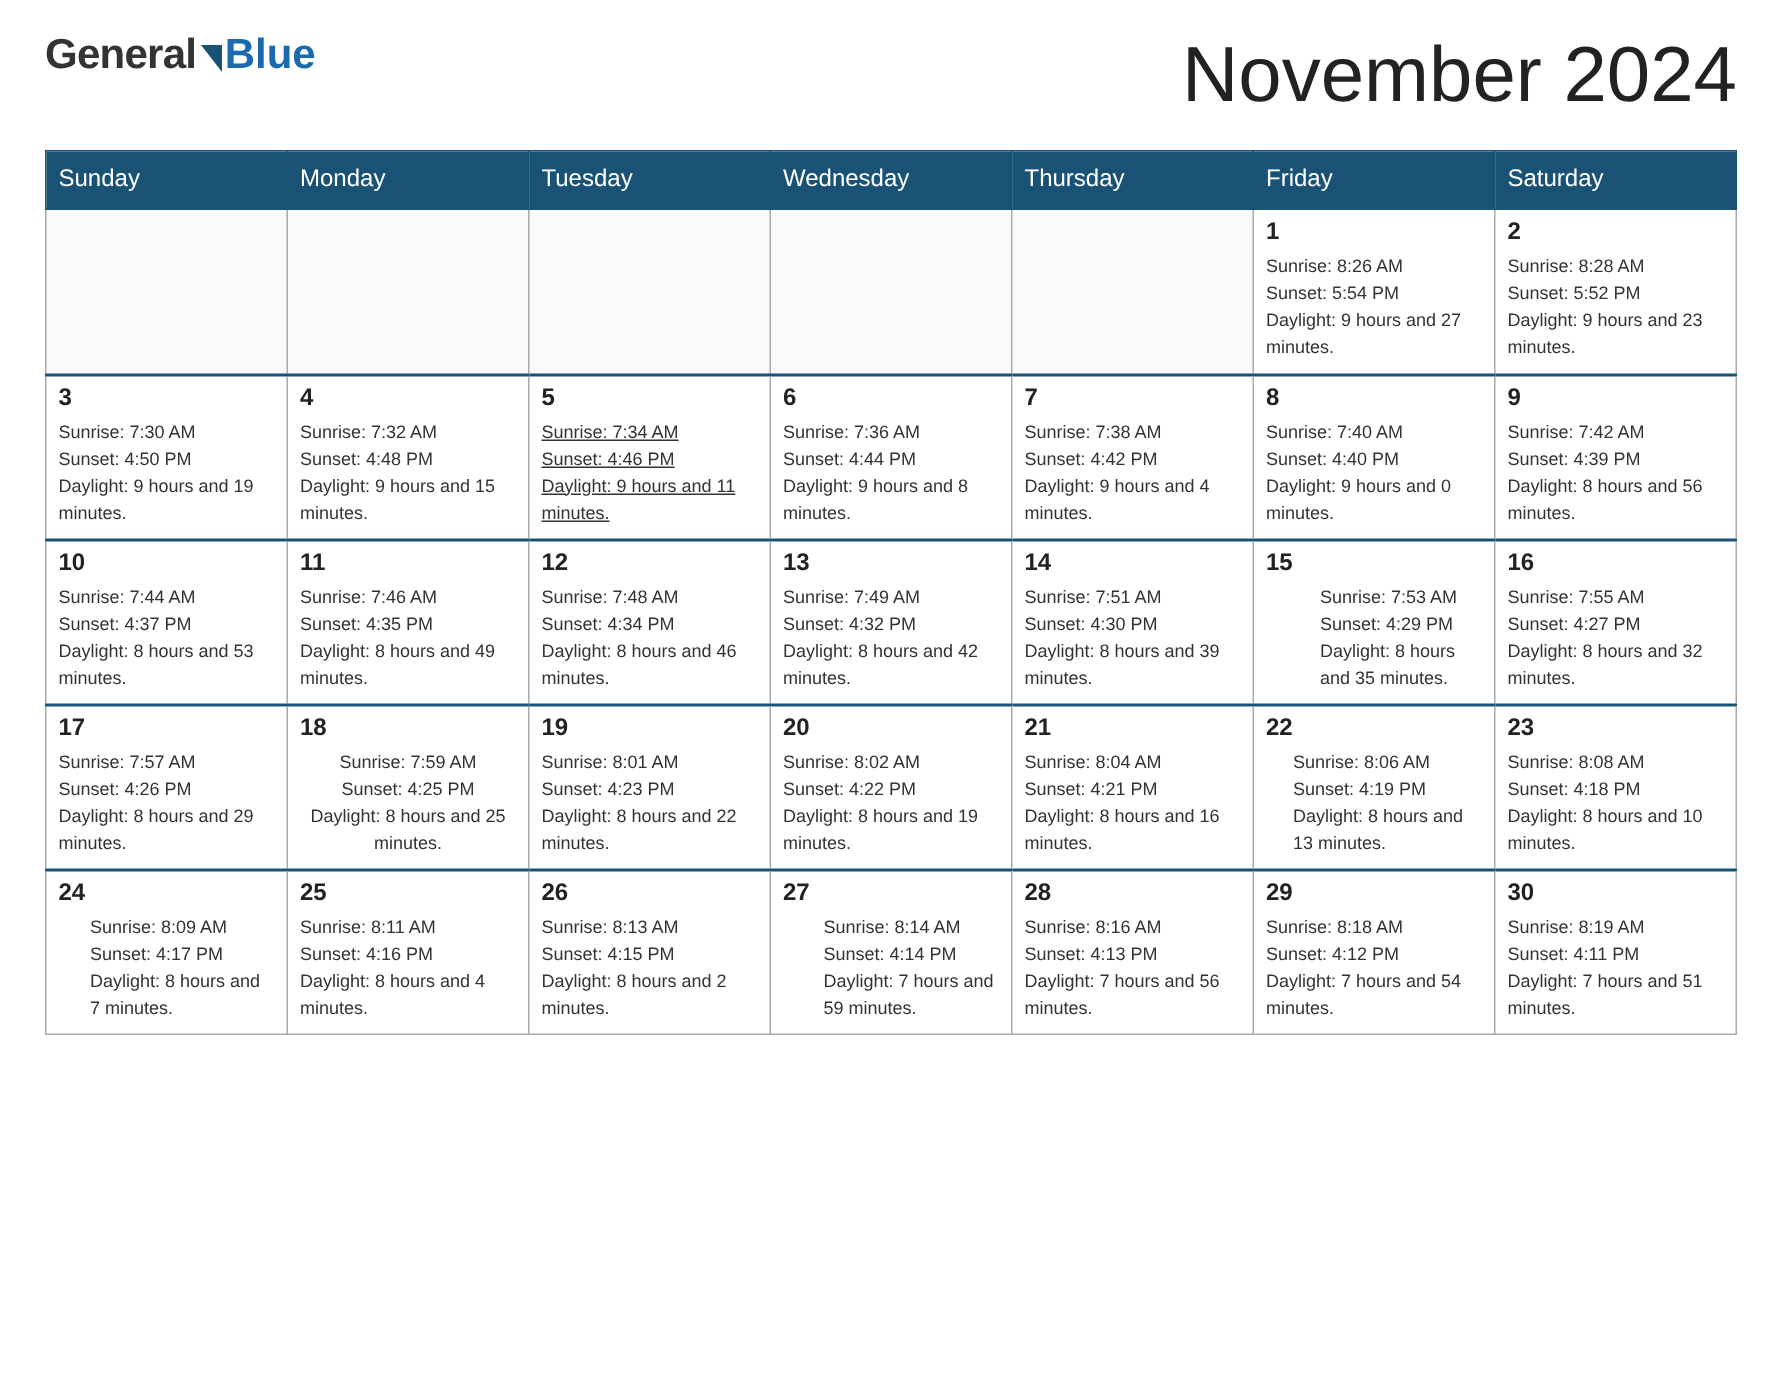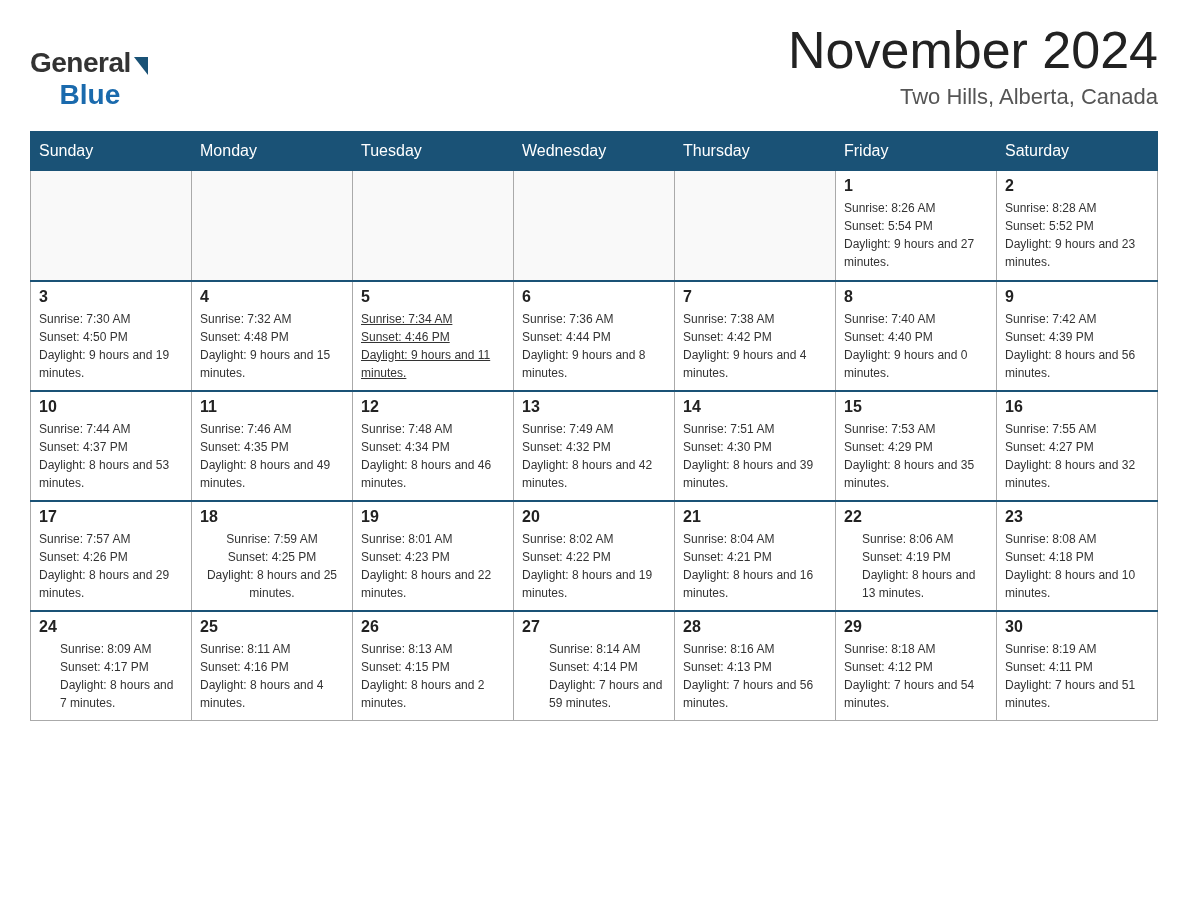--- a/index.html
+++ b/index.html
@@ -12,23 +12,22 @@
       padding: 20px 30px;
     }
     .header {
       display: flex;
       justify-content: space-between;
       align-items: flex-start;
       margin-bottom: 20px;
     }
     .logo {
       display: flex;
-      flex-direction: column;
+      flex-direction: row;
       align-items: center;
-      margin-top: 27px;
     }
     .logo-top {
       display: flex;
       align-items: center;
     }
     .logo-general {
       font-size: 28px;
       font-weight: bold;
       color: #333;
       letter-spacing: -0.5px;
@@ -108,21 +107,20 @@
 <div class="header">
   <div class="logo">
     <div class="logo-top">
       <span class="logo-general">General</span>
       <div class="logo-arrow"></div>
     </div>
     <span class="logo-blue">Blue</span>
   </div>
   <div class="title-section">
     <div class="calendar-title">November 2024</div>
-    <div class="calendar-subtitle">Two Hills, Alberta, Canada</div>
   </div>
 </div>
 
 <table class="calendar-table">
   <thead>
     <tr>
     <th>Sunday</th>
         <th>Monday</th>
         <th>Tuesday</th>
         <th>Wednesday</th>
@@ -221,21 +219,21 @@
 Daylight: 8 hours and 42 minutes.</div>
         </td>
         <td>
           <div class="day-number">14</div>
           <div class="day-info" style="white-space: pre-line;">Sunrise: 7:51 AM
 Sunset: 4:30 PM
 Daylight: 8 hours and 39 minutes.</div>
         </td>
         <td>
           <div class="day-number">15</div>
-          <div class="day-info" style="white-space: pre-line;">Sunrise: 7:53 AM
+          <div class="day-info" style="white-space: pre-line; margin-left: 36px;">Sunrise: 7:53 AM
 Sunset: 4:29 PM
 Daylight: 8 hours and 35 minutes.</div>
         </td>
         <td>
           <div class="day-number">16</div>
           <div class="day-info" style="white-space: pre-line;">Sunrise: 7:55 AM
 Sunset: 4:27 PM
 Daylight: 8 hours and 32 minutes.</div>
         </td>
       </tr>

